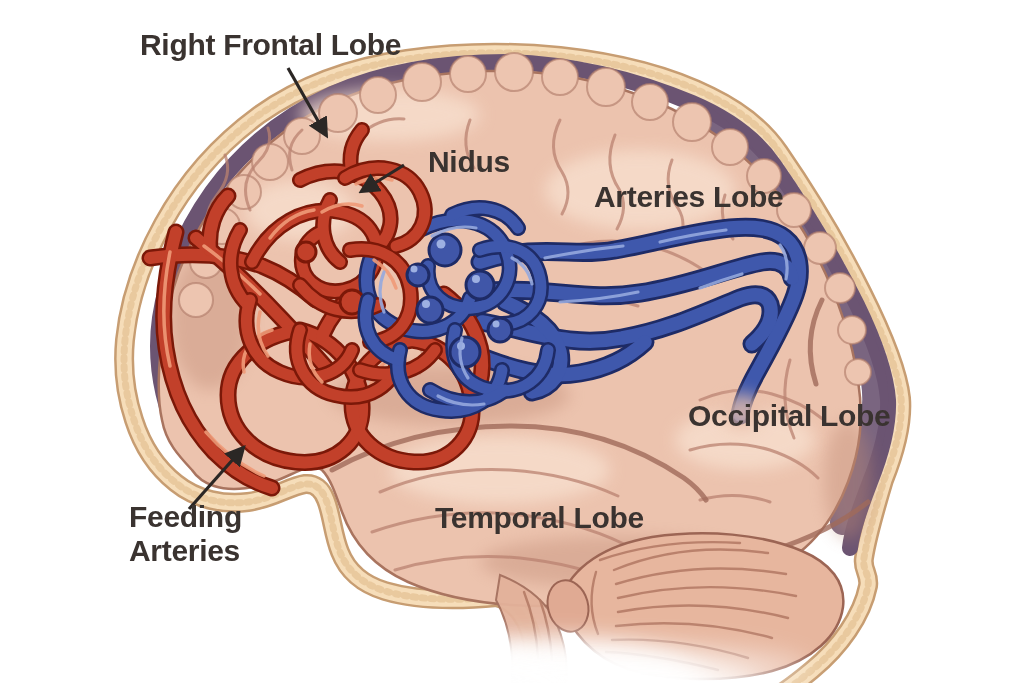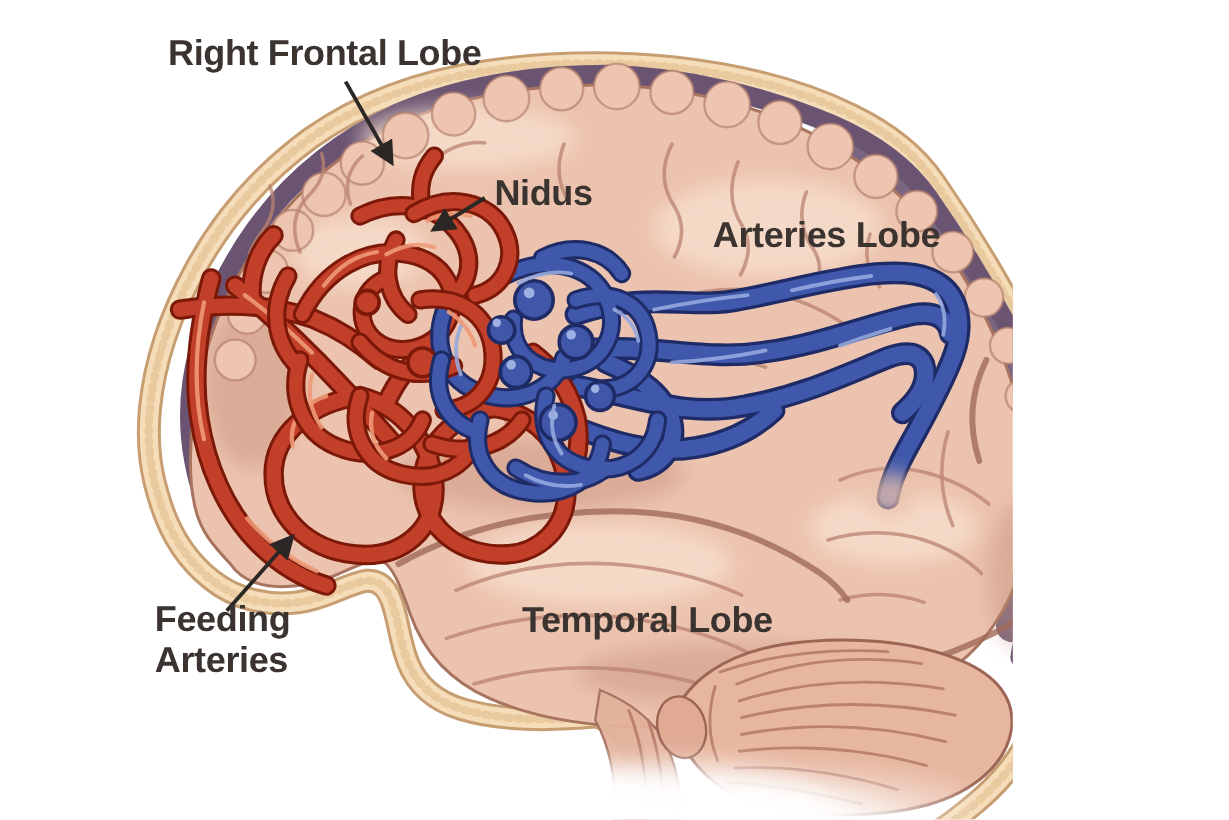--- a/index.html
+++ b/index.html
@@ -1,16 +1,16 @@
 <!DOCTYPE html>
 <html><head>
 <meta charset="utf-8">
 <style>
   html,body{margin:0;padding:0;background:#fff;}
-  .stage{position:relative;width:844px;height:683px;background:#ffffff;overflow:hidden;
+  .stage{position:relative;width:1024px;height:683px;background:#ffffff;overflow:hidden;
          font-family:"Liberation Sans",sans-serif;}
   .stage svg{position:absolute;left:0;top:0;}
   .lbl{position:absolute;font-size:30px;font-weight:600;color:#3a3330;letter-spacing:-0.3px;
        line-height:1.13;white-space:pre-line;}
   .vs{fill:none;stroke-linecap:round;stroke-linejoin:round;}
   .oR{stroke:#7b1808;} .mR{stroke:#c2402a;}
   .oB{stroke:#1e2b66;} .mB{stroke:#3f58ac;}
   .skO{stroke:#c79d72;} .skF{stroke:#f6ddb9;} .skT{stroke:#e9c99e;stroke-dasharray:3 6;}
   .gyr{fill:#edc5b0;stroke:#b27e6c;stroke-width:2;stroke-opacity:.65;}
   .sul{fill:none;stroke:#b98270;stroke-width:3;opacity:.75;stroke-linecap:round;}
@@ -255,18 +255,19 @@
   </g>
 
   <g>
     <line class="arw" x1="288" y1="68" x2="326" y2="135" marker-end="url(#ah)"></line>
     <line class="arw" x1="404" y1="165" x2="362" y2="191" marker-end="url(#ah)"></line>
     <line class="arw" x1="189" y1="509" x2="243" y2="448" marker-end="url(#ah)"></line>
   </g>
 </svg>
 
   <div class="lbl" style="left:140px;top:28px">Right Frontal Lobe</div>
-  <div class="lbl" style="left:412px;top:145px">Nidus</div>
+  <div class="lbl" style="left:428px;top:145px">Nidus</div>
   <div class="lbl" style="left:594px;top:180px">Arteries Lobe</div>
+  <div class="lbl" style="left:688px;top:399px">Occipital Lobe</div>
   <div class="lbl" style="left:435px;top:501px">Temporal Lobe</div>
   <div class="lbl" style="left:129px;top:500px">Feeding
 Arteries</div>
 </div>
 
 </body></html>

